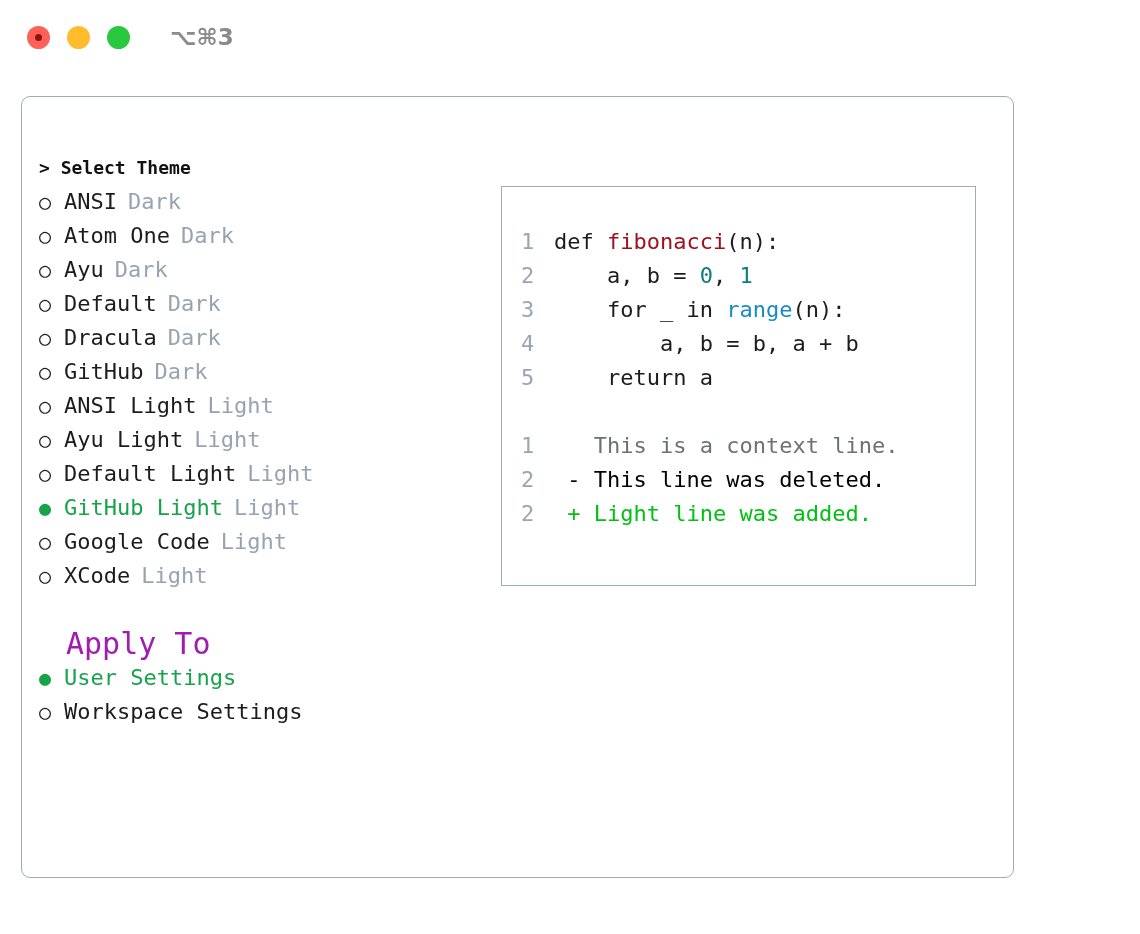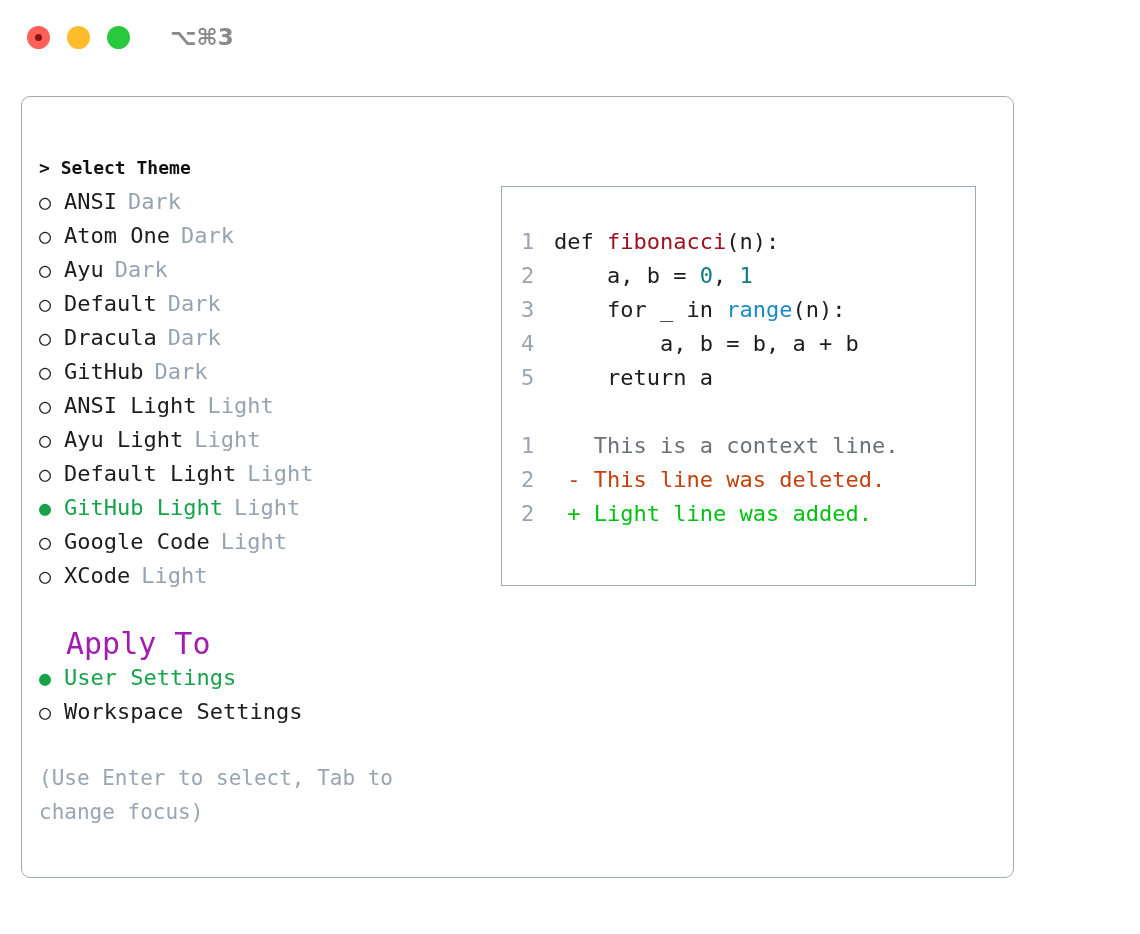--- a/index.html
+++ b/index.html
@@ -175,21 +175,21 @@
     width: 33px;
     text-align: left;
     color: #9aa5b1;
   }
   .code-text { color: #1c1c1c; }
 
   .tok-fn   { color: #a0111f; }
   .tok-num  { color: #0d7d7d; }
   .tok-call { color: #1a8ac4; }
   .tok-ctx  { color: #6b7177; }
-  .tok-del  { color: #c2410c; }
+  .tok-del  { color: #000000; }
   .tok-add  { color: #00c012; }
 
   .blank-line { height: 34px; }
 </style>
 </head>
 <body>
 
 <div class="window">
 
   <div class="titlebar">
@@ -222,21 +222,20 @@
           </div>
 
         <div class="apply-block">
           <div class="apply-head">Apply To</div>
           <div class="opt-list" id="apply-list">
               <div class="opt selected"><span class="bullet">●</span><span class="name">User Settings</span></div>
               <div class="opt"><span class="bullet">○</span><span class="name">Workspace Settings</span></div>
             </div>
         </div>
 
-        <div class="hint">(Use Enter to select, Tab to change focus)</div>
       </div>
 
       <div class="right-col">
         <div class="preview-box">
           <div id="code-block">
               <div class="code-line"><span class="ln">1</span><span class="code-text">def </span><span class="tok-fn">fibonacci</span><span class="code-text">(n):</span></div>
               <div class="code-line"><span class="ln">2</span><span class="code-text">    a, b = </span><span class="tok-num">0</span><span class="code-text">, </span><span class="tok-num">1</span></div>
               <div class="code-line"><span class="ln">3</span><span class="code-text">    for _ in </span><span class="tok-call">range</span><span class="code-text">(n):</span></div>
               <div class="code-line"><span class="ln">4</span><span class="code-text">        a, b = b, a + b</span></div>
               <div class="code-line"><span class="ln">5</span><span class="code-text">    return a</span></div>

